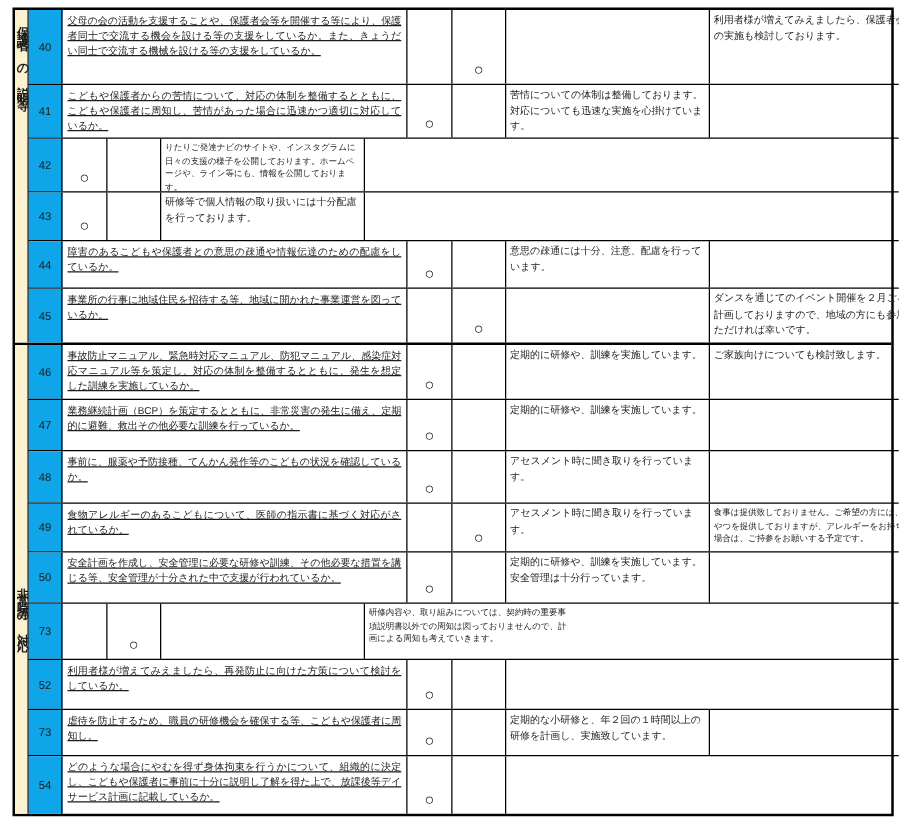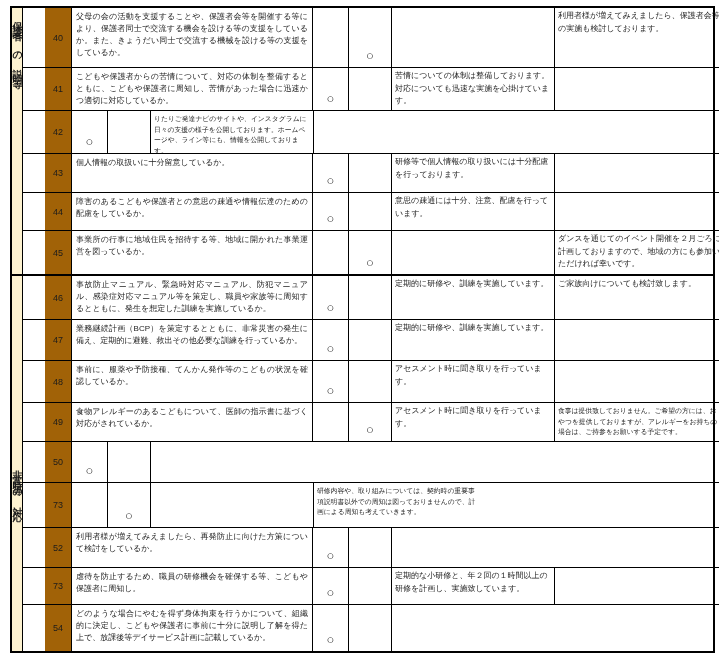--- a/index.html
+++ b/index.html
@@ -26,29 +26,29 @@
   }
 
   .rows { flex:1; display:flex; flex-direction:column; }
   .row { display:flex; width:100%; }
   .row + .row { border-top:1px solid #000; }
 
   .cell { border-right:1px solid #000; overflow:hidden; }
   .cell:last-child { border-right:none; }
 
   .num {
-    width:27px; background:#a16207;
+    width:27px; background:#0ea5e9;
     display:flex; align-items:center; justify-content:center;
     font-size:9px;
-    margin-left:22px;
   }
   .q {
-    width:241px; padding:3px 4px 2px 4px;
+    width:276px; padding:3px 4px 2px 4px;
     font-size:8px; line-height:12px;
     text-align:justify;
+    text-decoration:underline;
   }
   .m {
     display:flex; align-items:flex-end; justify-content:center;
     padding-bottom:5px; font-size:13px; line-height:13px;
   }
   .m1 { width:36px; }
   .m2 { width:43px; }
   .c {
     padding:2px 3px; font-size:8px; line-height:12.5px;
   }
@@ -83,21 +83,20 @@
         </div>
         <div class="row" style="height: 43px;">
           <div class="cell num">42</div>
           <div class="cell m m1">○</div>
           <div class="cell m m2"></div>
           <div class="cell c c1 small">りたりご発達ナビのサイトや、インスタグラムに日々の支援の様子を公開しております。ホームページや、ライン等にも、情報を公開しております。</div>
           <div class="cell c c2"></div>
         </div>
         <div class="row" style="height: 39px;">
           <div class="cell num">43</div>
-          <div class="cell q">個人情報の取扱いに十分留意しているか。</div>
           <div class="cell m m1">○</div>
           <div class="cell m m2"></div>
           <div class="cell c c1">研修等で個人情報の取り扱いには十分配慮を行っております。</div>
           <div class="cell c c2"></div>
         </div>
         <div class="row" style="height: 38px;">
           <div class="cell num">44</div>
           <div class="cell q">障害のあるこどもや保護者との意思の疎通や情報伝達のための配慮をしているか。</div>
           <div class="cell m m1">○</div>
           <div class="cell m m2"></div>
@@ -114,21 +113,21 @@
         </div>
       </div>
   </div>
   <div class="section sec-1">
     <div class="sec-label">
       <span>非常時等の対応</span>
     </div>
     <div class="rows">
         <div class="row" style="height: 43px;">
           <div class="cell num">46</div>
-          <div class="cell q">事故防止マニュアル、緊急時対応マニュアル、防犯マニュアル、感染症対応マニュアル等を策定し、職員や家族等に周知するとともに、発生を想定した訓練を実施しているか。</div>
+          <div class="cell q">事故防止マニュアル、緊急時対応マニュアル、防犯マニュアル、感染症対応マニュアル等を策定し、対応の体制を整備するとともに、発生を想定した訓練を実施しているか。</div>
           <div class="cell m m1">○</div>
           <div class="cell m m2"></div>
           <div class="cell c c1">定期的に研修や、訓練を実施しています。</div>
           <div class="cell c c2">ご家族向けについても検討致します。</div>
         </div>
         <div class="row" style="height: 41px;">
           <div class="cell num">47</div>
           <div class="cell q">業務継続計画（BCP）を策定するとともに、非常災害の発生に備え、定期的に避難、救出その他必要な訓練を行っているか。</div>
           <div class="cell m m1">○</div>
           <div class="cell m m2"></div>
@@ -146,22 +145,24 @@
         <div class="row" style="height: 39px;">
           <div class="cell num">49</div>
           <div class="cell q">食物アレルギーのあるこどもについて、医師の指示書に基づく対応がされているか。</div>
           <div class="cell m m1"></div>
           <div class="cell m m2">○</div>
           <div class="cell c c1">アセスメント時に聞き取りを行っています。</div>
           <div class="cell c c2 small">食事は提供致しておりません。ご希望の方には、おやつを提供しておりますが、アレルギーをお持ちの場合は、ご持参をお願いする予定です。</div>
         </div>
         <div class="row" style="height: 41px;">
           <div class="cell num">50</div>
+          <div class="cell q">安全計画を作成し、安全管理に必要な研修や訓練、その他必要な措置を講じる等、安全管理が十分された中で支援が行われているか。</div>
           <div class="cell m m1">○</div>
           <div class="cell m m2"></div>
+          <div class="cell c c1">定期的に研修や、訓練を実施しています。安全管理は十分行っています。</div>
           <div class="cell c c2"></div>
         </div>
         <div class="row" style="height: 45px;">
           <div class="cell num">73</div>
           <div class="cell m m1"></div>
           <div class="cell m m2">○</div>
           <div class="cell c c1"></div>
           <div class="cell c c2 small">研修内容や、取り組みについては、契約時の重要事項説明書以外での周知は図っておりませんので、計画による周知も考えていきます。</div>
         </div>
         <div class="row" style="height: 40px;">

